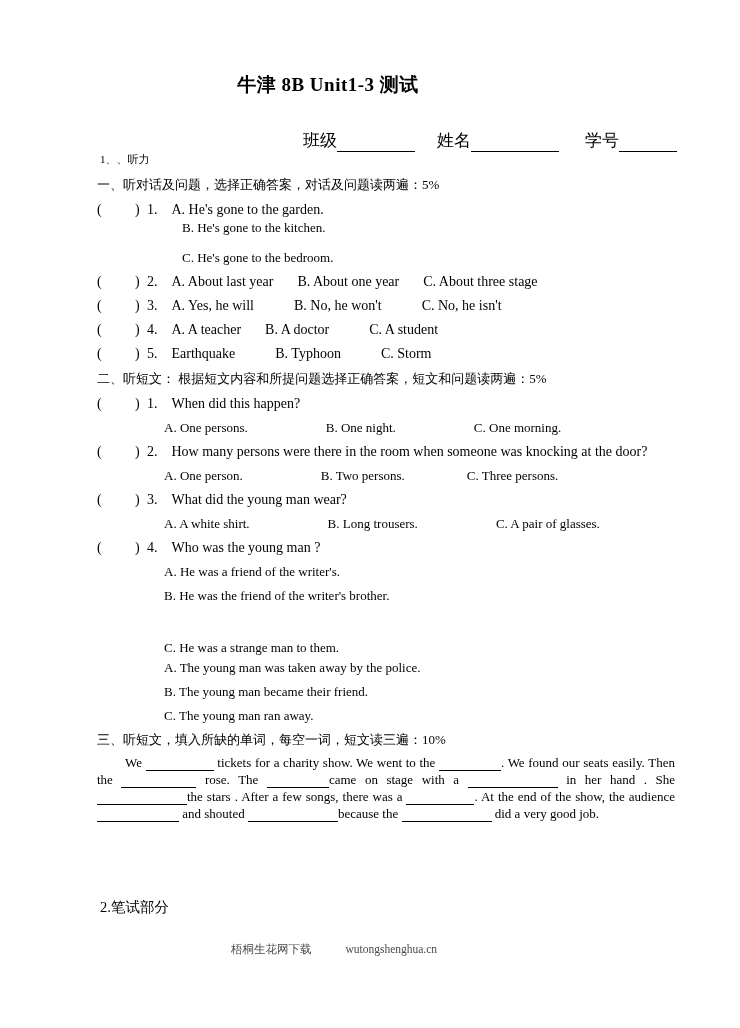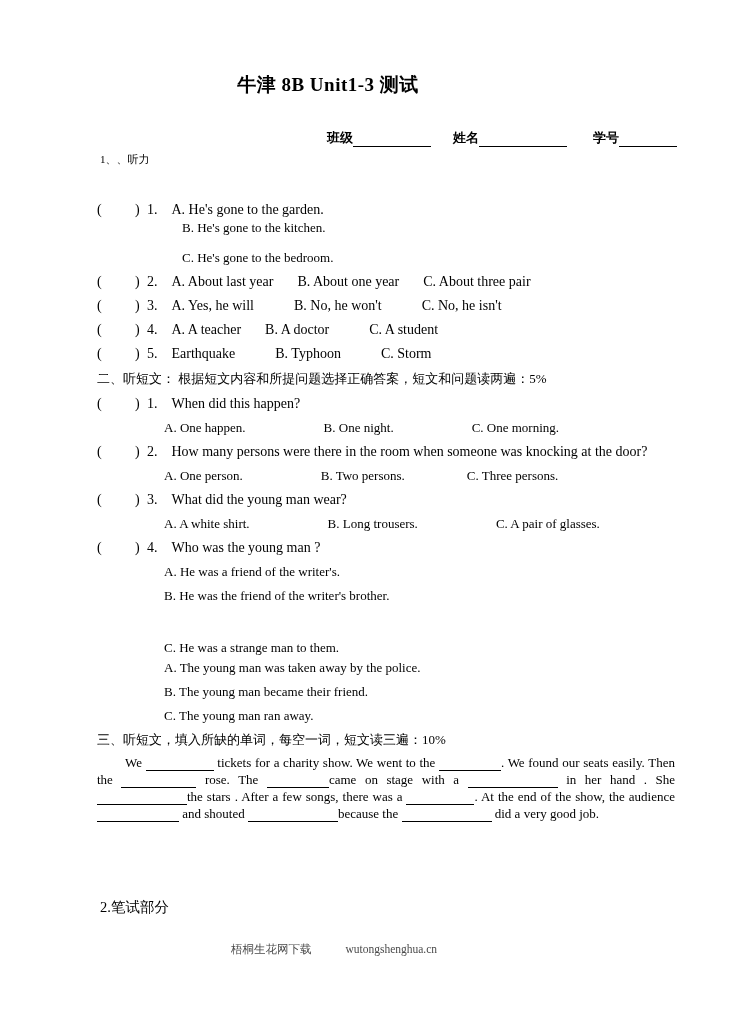--- a/index.html
+++ b/index.html
@@ -32,24 +32,23 @@
     font-size: 19px;
     font-weight: bold;
     letter-spacing: 0.5px;
   }
 
   .info-line {
     position: absolute;
     left: 97px;
     top: 129px;
     width: 580px;
-    font-size: 13px;
+    font-size: 17px;
     text-align: right;
     white-space: nowrap;
-    font-weight: bold;
   }
   .info-line .field { display: inline-block; }
   .info-line .blank {
     display: inline-block;
     border-bottom: 1px solid #000;
     vertical-align: bottom;
     height: 14px;
   }
   .blank-class { width: 78px; }
   .blank-name  { width: 88px; }
@@ -141,43 +140,44 @@
 <div class="page">
 
   <div class="doc-title">牛津 8B Unit1-3 测试</div>
 
   <div class="info-line">
     <span class="field"><span>班级</span><span class="blank blank-class"></span></span><span class="gap-a"></span><span class="field"><span>姓名</span><span class="blank blank-name"></span></span><span class="gap-b"></span><span class="field"><span>学号</span><span class="blank blank-num"></span></span>
   </div>
 
   <div class="part-head" style="top:152px;">1、、听力</div>
 
+  <div class="sec-head" style="top:176px;">一、听对话及问题，选择正确答案，对话及问题读两遍：5%</div>
 
   <div class="qline" style="top:202px;"><span class="paren-open">(</span><span class="paren-space"></span><span class="paren-close">)</span><span class="qnum">1.</span><span class="opt-sp-s"></span><span>A. He's gone to the garden.</span>
   </div>
   <div class="optline" style="left:182px; top:220px;"><span>B. He's gone to the kitchen.</span></div>
   <div class="optline" style="left:182px; top:250px;"><span>C. He's gone to the bedroom.</span></div>
 
-  <div class="qline" style="top:274px;"><span class="paren-open">(</span><span class="paren-space"></span><span class="paren-close">)</span><span class="qnum">2.</span><span class="opt-sp-s"></span><span>A. About last year</span><span class="opt-sp-m"></span><span>B. About one year</span><span class="opt-sp-m"></span><span>C. About three pair</span>
+  <div class="qline" style="top:274px;"><span class="paren-open">(</span><span class="paren-space"></span><span class="paren-close">)</span><span class="qnum">2.</span><span class="opt-sp-s"></span><span>A. About last year</span><span class="opt-sp-m"></span><span>B. About one year</span><span class="opt-sp-m"></span><span>C. About three stage</span>
   </div>
 
   <div class="qline" style="top:298px;"><span class="paren-open">(</span><span class="paren-space"></span><span class="paren-close">)</span><span class="qnum">3.</span><span class="opt-sp-s"></span><span>A. Yes, he will</span><span class="opt-sp-l"></span><span>B. No, he won't</span><span class="opt-sp-l"></span><span>C. No, he isn't</span>
   </div>
 
   <div class="qline" style="top:322px;"><span class="paren-open">(</span><span class="paren-space"></span><span class="paren-close">)</span><span class="qnum">4.</span><span class="opt-sp-s"></span><span>A. A teacher</span><span class="opt-sp-m"></span><span>B. A doctor</span><span class="opt-sp-l"></span><span>C. A student</span>
   </div>
 
   <div class="qline" style="top:346px;"><span class="paren-open">(</span><span class="paren-space"></span><span class="paren-close">)</span><span class="qnum">5.</span><span class="opt-sp-s"></span><span>Earthquake</span><span class="opt-sp-l"></span><span>B. Typhoon</span><span class="opt-sp-l"></span><span>C. Storm</span>
   </div>
 
   <div class="sec-head" style="top:370px;">二、听短文： 根据短文内容和所提问题选择正确答案，短文和问题读两遍：5%</div>
 
   <div class="qline" style="top:396px;"><span class="paren-open">(</span><span class="paren-space"></span><span class="paren-close">)</span><span class="qnum">1.</span><span class="opt-sp-s"></span><span>When did this happen?</span>
   </div>
-  <div class="optline" style="left:164px; top:420px;"><span>A. One happen.</span><span class="opt-sp-xxl"></span><span>B. One night.</span><span class="opt-sp-xxl"></span><span>C. One morning.</span></div>
+  <div class="optline" style="left:164px; top:420px;"><span>A. One persons.</span><span class="opt-sp-xxl"></span><span>B. One night.</span><span class="opt-sp-xxl"></span><span>C. One morning.</span></div>
 
   <div class="qline" style="top:444px;"><span class="paren-open">(</span><span class="paren-space"></span><span class="paren-close">)</span><span class="qnum">2.</span><span class="opt-sp-s"></span><span>How many persons were there in the room when someone was knocking at the door?</span>
   </div>
   <div class="optline" style="left:164px; top:468px;"><span>A. One person.</span><span class="opt-sp-xxl"></span><span>B. Two persons.</span><span class="opt-sp-xl"></span><span>C. Three persons.</span></div>
 
   <div class="qline" style="top:492px;"><span class="paren-open">(</span><span class="paren-space"></span><span class="paren-close">)</span><span class="qnum">3.</span><span class="opt-sp-s"></span><span>What did the young man wear?</span>
   </div>
   <div class="optline" style="left:164px; top:516px;"><span>A. A white shirt.</span><span class="opt-sp-xxl"></span><span>B. Long trousers.</span><span class="opt-sp-xxl"></span><span>C. A pair of glasses.</span></div>
 
   <div class="qline" style="top:540px;"><span class="paren-open">(</span><span class="paren-space"></span><span class="paren-close">)</span><span class="qnum">4.</span><span class="opt-sp-s"></span><span>Who was the young man ?</span>

